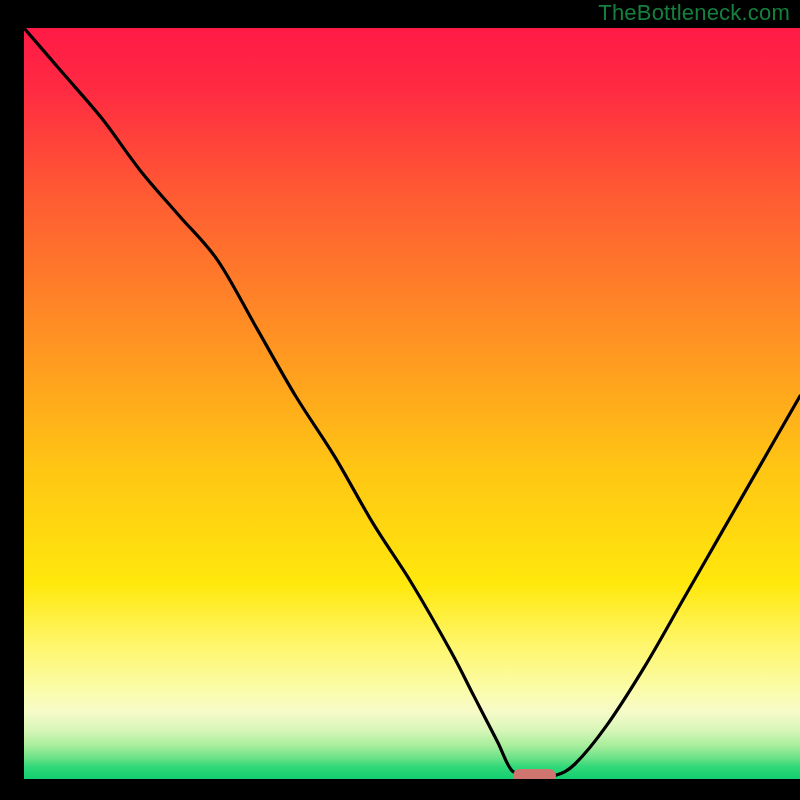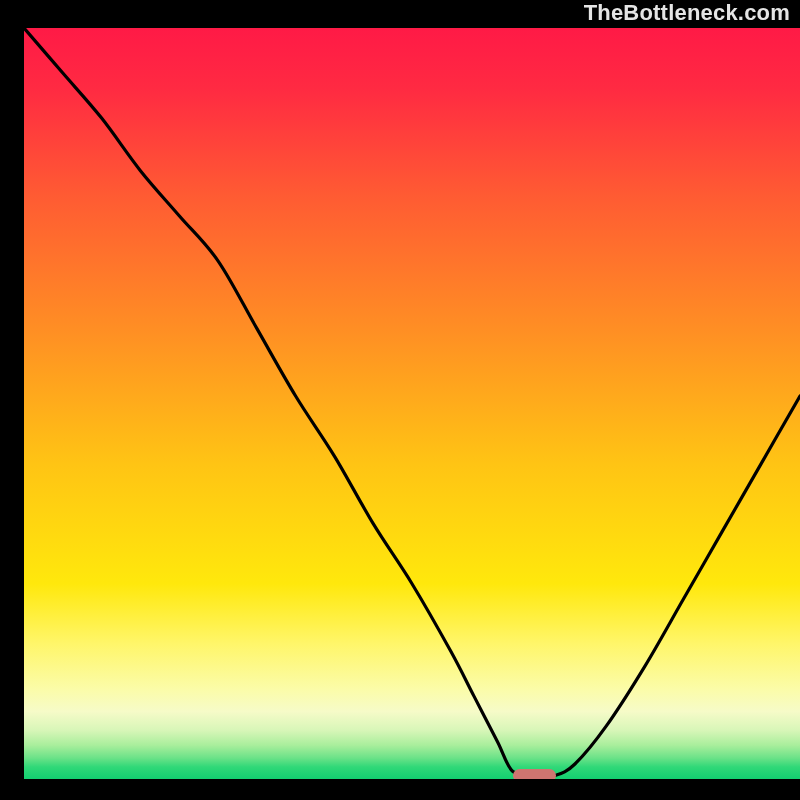--- a/index.html
+++ b/index.html
@@ -21,23 +21,23 @@
     box-sizing: border-box;
   }
   .plot-area {
     position: absolute;
     overflow: hidden;
   }
   .watermark {
     position: absolute;
     top: 0;
     right: 10px;
-    color: #e5e5e5;
+    color: #15803d;
     font-size: 22px;
-    font-weight: 700;
+    font-weight: 400;
     letter-spacing: 0.2px;
   }
   .axis-band {
     position: absolute;
     background: #000;
   }
   .curve {
     position: absolute;
     top: 0;
     left: 0;

